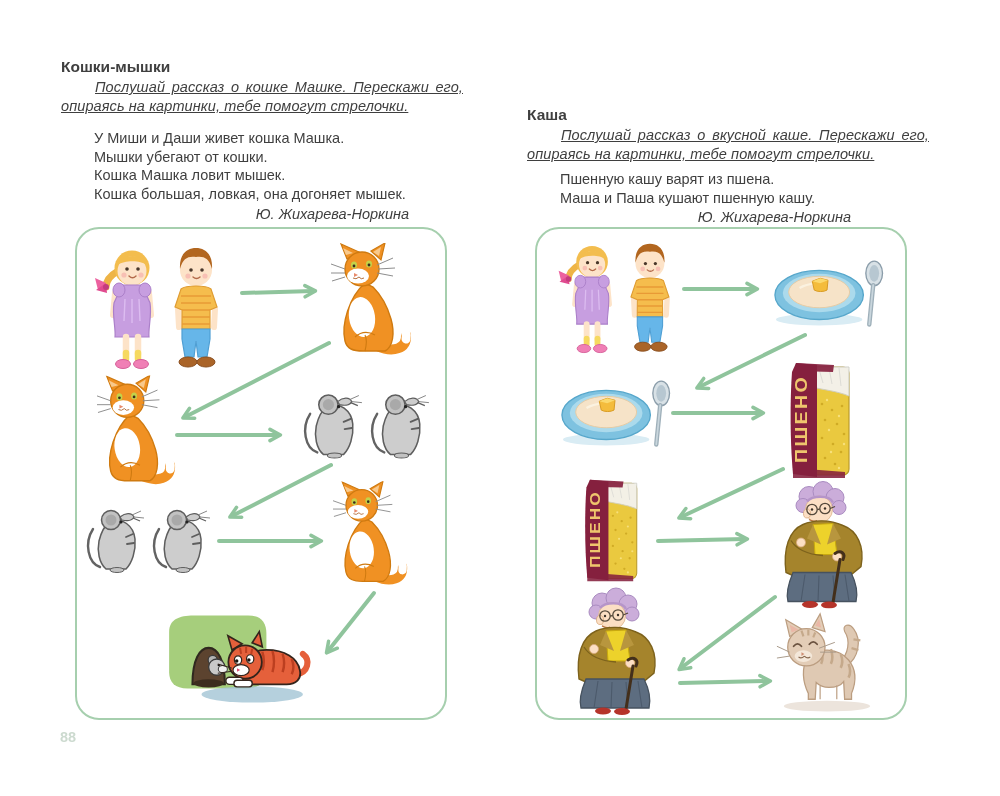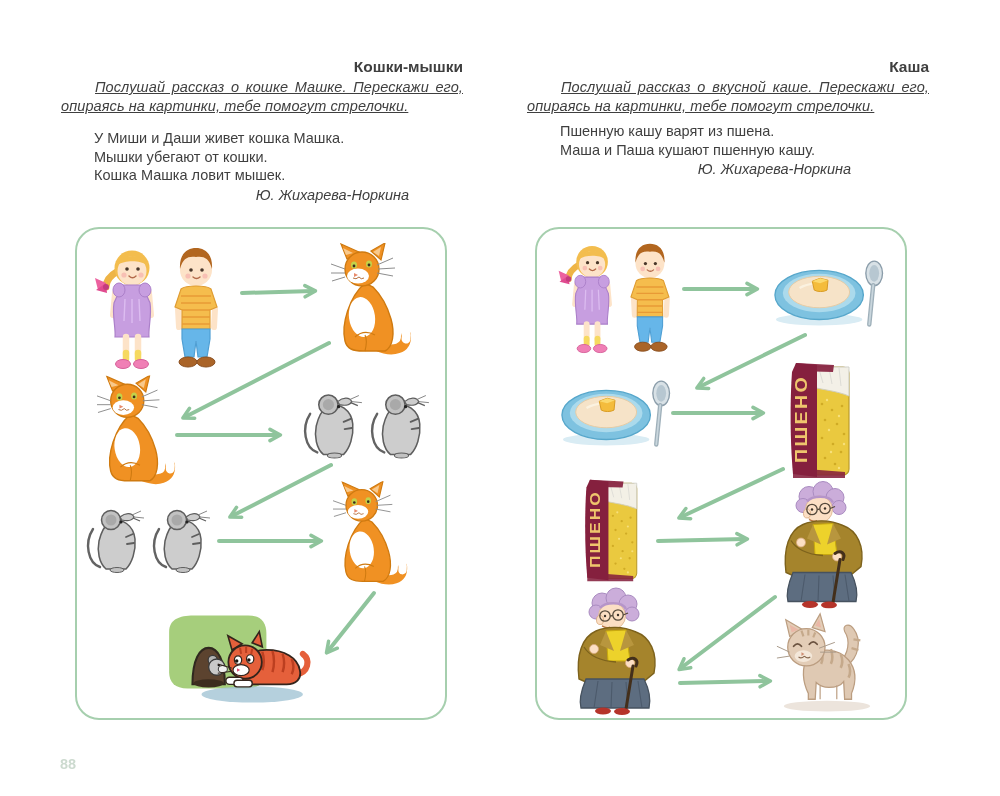--- a/index.html
+++ b/index.html
@@ -8,39 +8,39 @@
     --text:#3f3f3f;
     --page-number:#ccdacf;
   }
   html,body{margin:0;padding:0;background:#ffffff;}
   body{
     position:relative;width:1000px;height:796px;overflow:hidden;
     font-family:"Liberation Sans","DejaVu Sans",sans-serif;color:var(--text);
   }
   .panel{position:absolute;top:58px;width:402px;}
   #panel-left{left:61px;}
-  #panel-right{left:527px;}
-  .title{margin:0;text-align:right;font-weight:bold;font-size:15.5px;line-height:18px;}
+  #panel-right{left:527px;margin-top:48px;}
+  .title{margin:0;text-align:left;font-weight:bold;font-size:15.5px;line-height:18px;}
   .instruction{margin:2px 0 0;font-style:italic;font-size:14.5px;line-height:19px;
     text-align:justify;text-indent:34px;letter-spacing:.1px;text-decoration:underline;}
   .story{margin:13px 0 0;padding-left:33px;font-size:14.5px;line-height:18.7px;}
   #panel-right .story{margin-top:6px;}
   .story-line{white-space:nowrap;}
   .author{margin:1px 0 0;font-style:italic;font-size:14.5px;line-height:18.7px;text-align:right;}
   #panel-left .author{padding-right:54px;}
   #panel-right .author{padding-right:78px;}
   .pic-box{position:absolute;top:227px;width:372px;height:493px;
     border:2px solid var(--box-border);border-radius:24px;box-sizing:border-box;background:#fff;}
   #box-left{left:75px;}
   #box-right{left:535px;}
   .ill{position:absolute;}
   .ill svg{display:block;width:100%;height:100%;}
   .arrows{position:absolute;left:0;top:0;width:100%;height:100%;pointer-events:none;}
   .arr{stroke:var(--arrow);stroke-width:4;stroke-linecap:round;fill:none;}
-  .page-num{position:absolute;left:60px;top:756px;font-size:14.5px;font-weight:bold;color:var(--page-number);}
+  .page-num{position:absolute;left:60px;top:729px;font-size:14.5px;font-weight:bold;color:var(--page-number);}
 </style>
 </head>
 <body>
 
 <svg width="0" height="0" style="position:absolute" aria-hidden="true">
 <defs>
   <marker id="ah" viewBox="0 0 10 10" refX="6.5" refY="5" markerWidth="4" markerHeight="4" orient="auto-start-reverse">
     <path d="M1.5,1.5 L8,5 L1.5,8.5" fill="none" stroke="#8fc49c" stroke-width="2.2" stroke-linecap="round" stroke-linejoin="round"></path>
   </marker>
 
@@ -250,20 +250,21 @@
 </defs>
 </svg>
 
 <div class="panel" id="panel-left">
   <h2 class="title">Кошки-мышки</h2>
   <p class="instruction">Послушай рассказ о кошке Машке. Перескажи его, опираясь на картинки, тебе помогут стрелочки.</p>
   <div class="story">
     <div class="story-line">У Миши и Даши живет кошка Машка.</div>
     <div class="story-line">Мышки убегают от кошки.</div>
     <div class="story-line">Кошка Машка ловит мышек.</div>
+    <div class="story-line">Кошка большая, ловкая, она догоняет мышек.</div>
   </div>
   <div class="author">Ю. Жихарева-Норкина</div>
 </div>
 
 <div class="panel" id="panel-right">
   <h2 class="title">Каша</h2>
   <p class="instruction">Послушай рассказ о вкусной каше. Перескажи его, опираясь на картинки, тебе помогут стрелочки.</p>
   <div class="story">
     <div class="story-line">Пшенную кашу варят из пшена.</div>
     <div class="story-line">Маша и Паша кушают пшенную кашу.</div>

